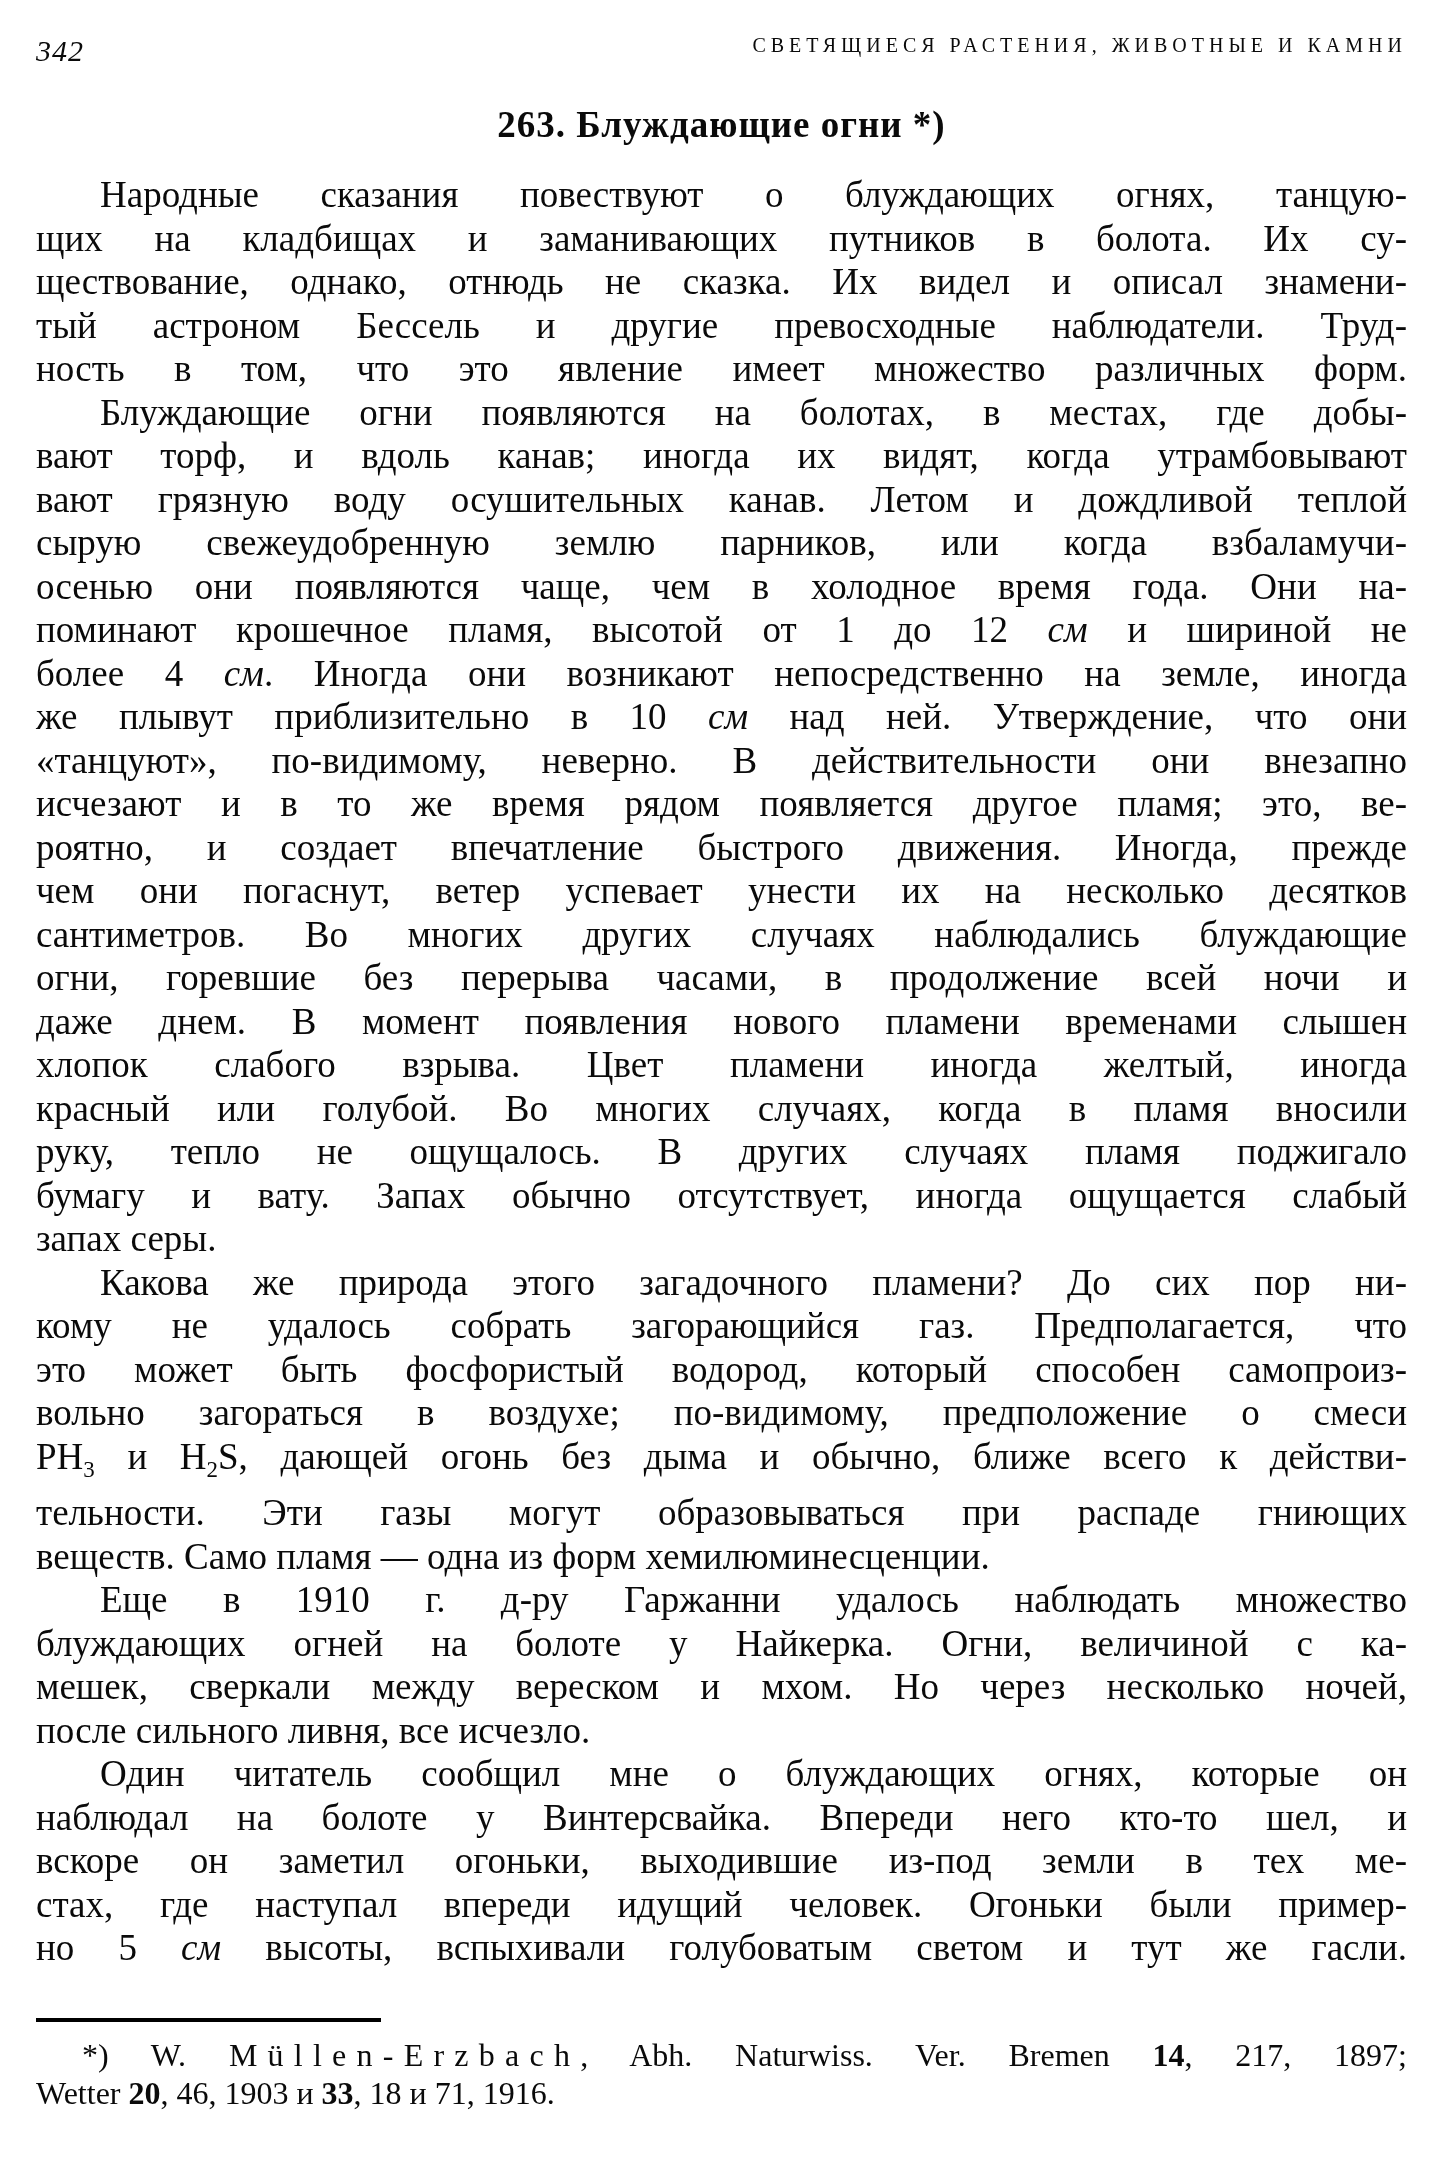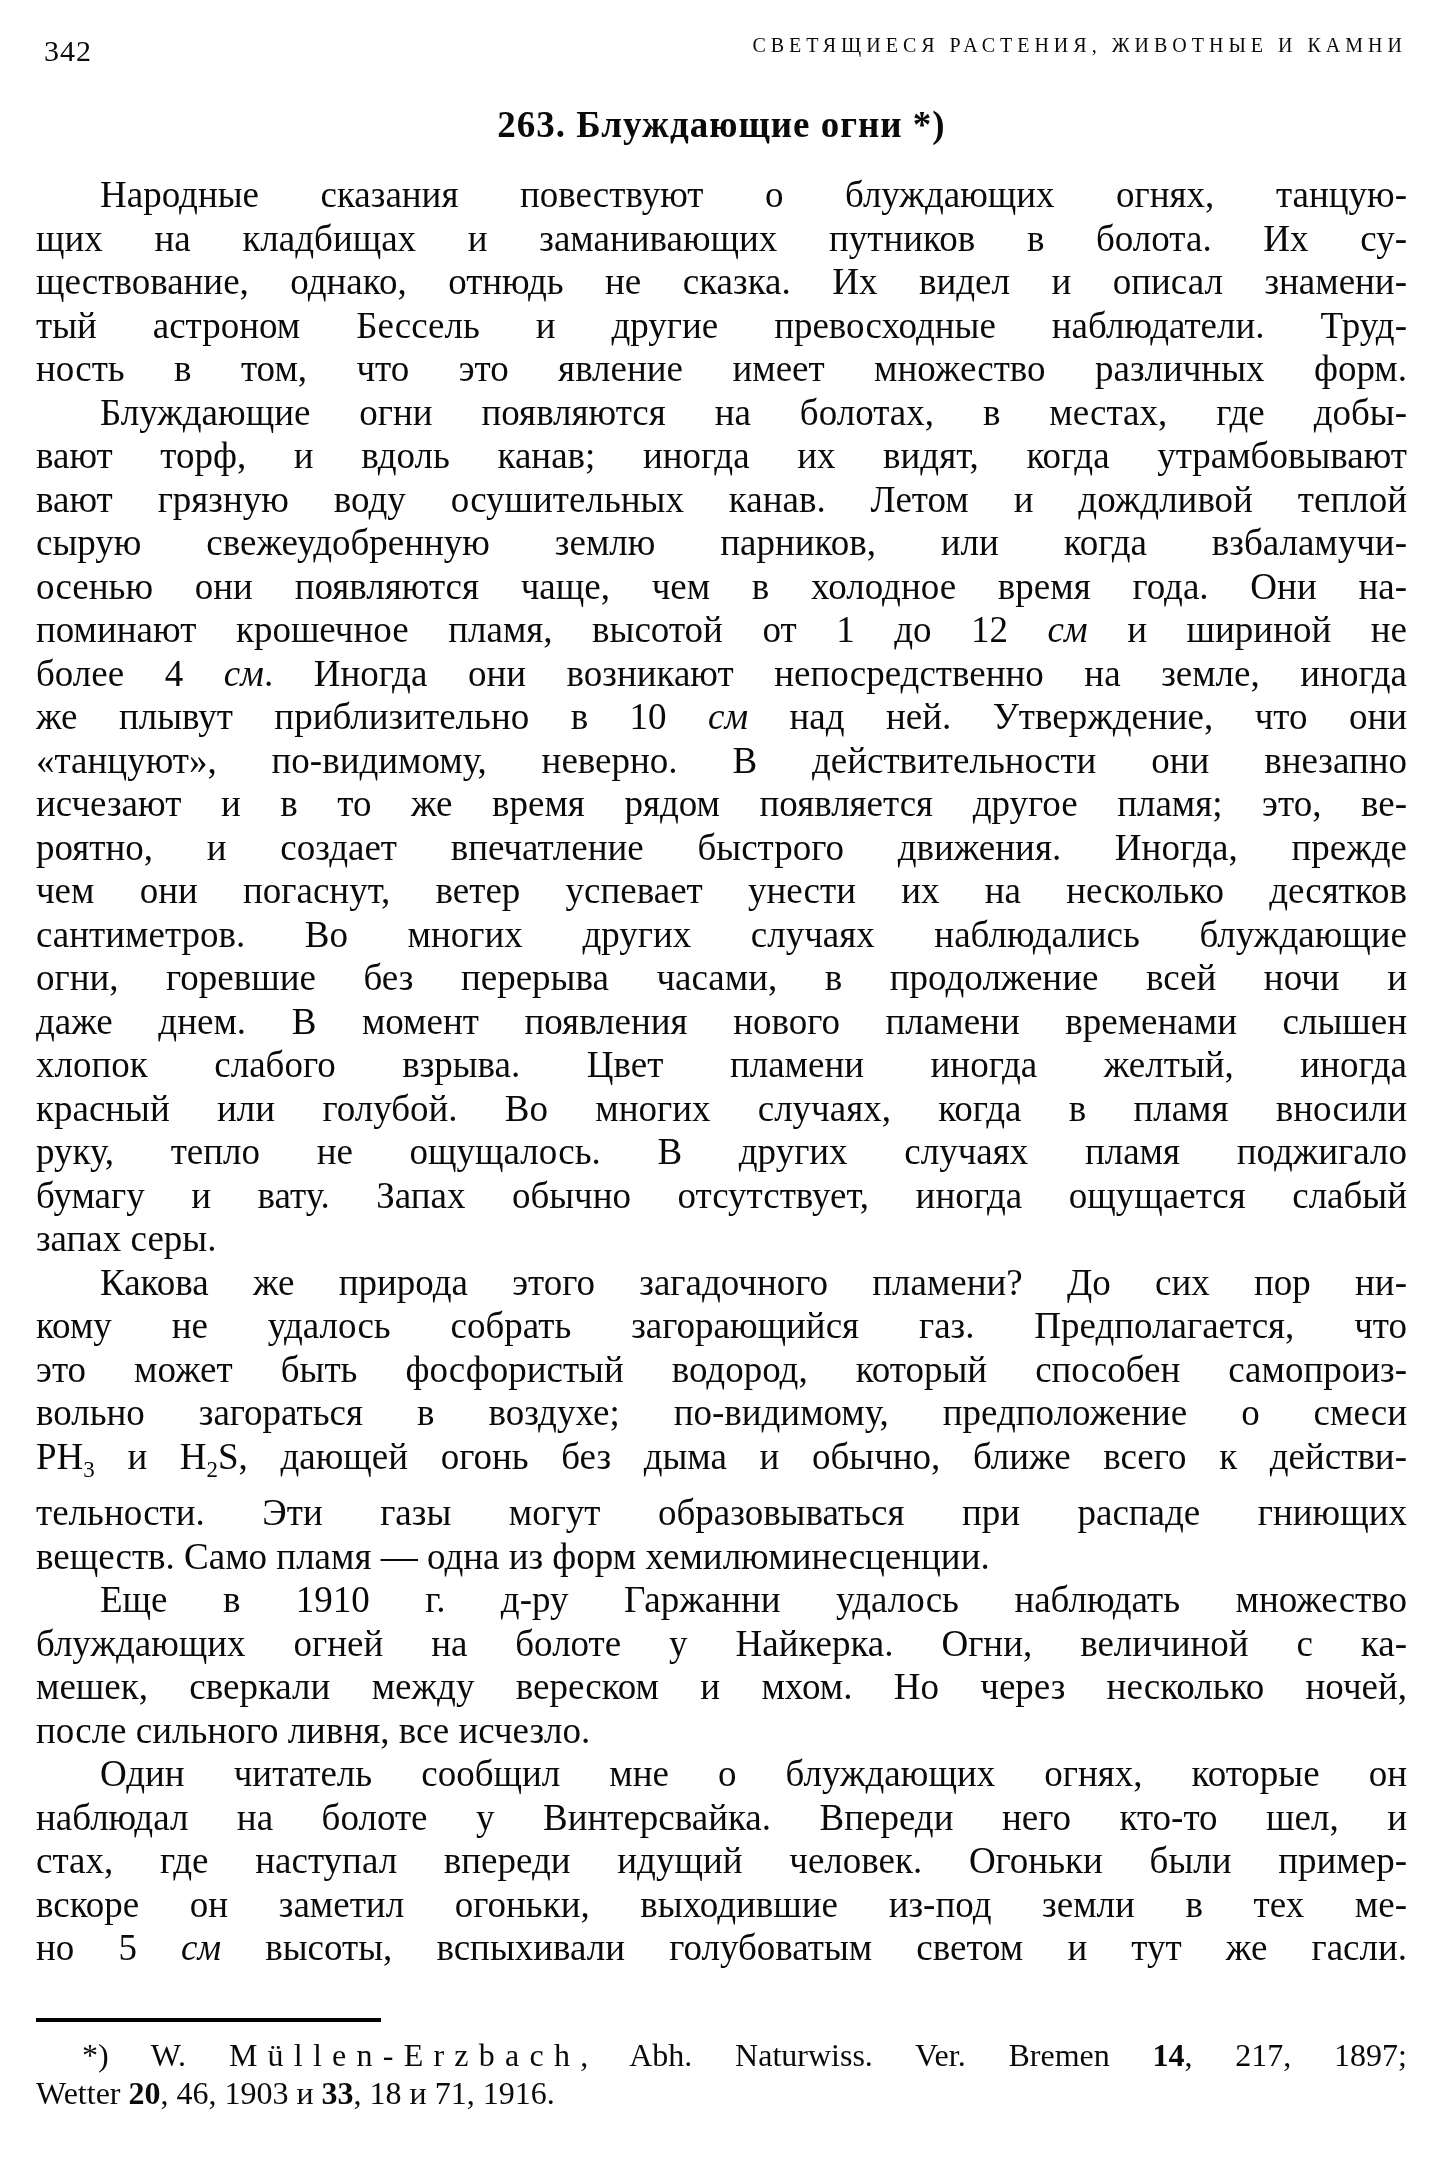--- a/index.html
+++ b/index.html
@@ -5,22 +5,22 @@
   html, body { margin: 0; padding: 0; }
   body {
     width: 1447px; height: 2160px;
     background: #ffffff; color: #0a0a0a;
     font-family: "Liberation Serif", "DejaVu Serif", serif;
     overflow: hidden;
   }
   .sheet { padding: 26px 40px 0 36px; }
   .header { position: relative; height: 38px; margin-top: 6px; }
   .page-num {
-    position: absolute; left: 8px; top: 2px;
-    font-size: 30px; letter-spacing: 1px;
+    position: absolute; left: 0; top: 2px;
+    font-size: 30px; letter-spacing: 1px; font-style: italic;
   }
   .running-head {
     text-align: right; font-size: 20px; letter-spacing: 5px;
     white-space: nowrap; padding-top: 2px;
   }
   .section-title {
     text-align: center; font-weight: bold; font-size: 37px;
     margin-top: 33px; letter-spacing: 1px; font-family: Liberation Serif, serif;
   }
   .body-text { margin-top: 27px; font-size: 37px; }
@@ -96,22 +96,22 @@
       </div>
       <div>
         <div class="line indent"><span>Еще в 1910 г. д-ру Гаржанни удалось наблюдать множество</span></div>
         <div class="line"><span>блуждающих огней на болоте у Найкерка. Огни, величиной с ка-</span></div>
         <div class="line"><span>мешек, сверкали между вереском и мхом. Но через несколько ночей,</span></div>
         <div class="line last"><span>после сильного ливня, все исчезло.</span></div>
       </div>
       <div>
         <div class="line indent"><span>Один читатель сообщил мне о блуждающих огнях, которые он</span></div>
         <div class="line"><span>наблюдал на болоте у Винтерсвайка. Впереди него кто-то шел, и</span></div>
+        <div class="line"><span>вскоре он заметил огоньки, выходившие из-под земли в тех ме-</span></div>
         <div class="line"><span>стах, где наступал впереди идущий человек. Огоньки были пример-</span></div>
-        <div class="line"><span>вскоре он заметил огоньки, выходившие из-под земли в тех ме-</span></div>
         <div class="line"><span>но 5 </span><span class="it">см</span><span> высоты, вспыхивали голубоватым светом и тут же гасли.</span></div>
       </div>
     </div>
 
   <div>
     <div class="fn-rule"></div>
     <div class="footnote-text">
         <div class="line fn-indent"><span>*) W. </span><span class="sp">Müllen-Erzbach</span><span>, Abh. Naturwiss. Ver. Bremen </span><span class="bd">14</span><span>, 217, 1897;</span></div>
         <div class="line last"><span>Wetter </span><span class="bd">20</span><span>, 46, 1903 и </span><span class="bd">33</span><span>, 18 и 71, 1916.</span></div>
       </div>

